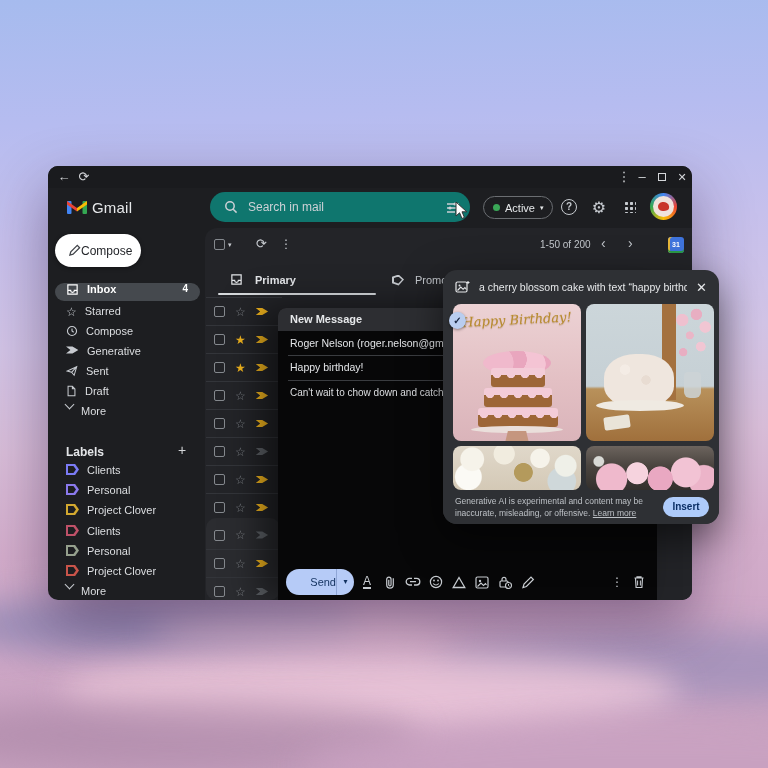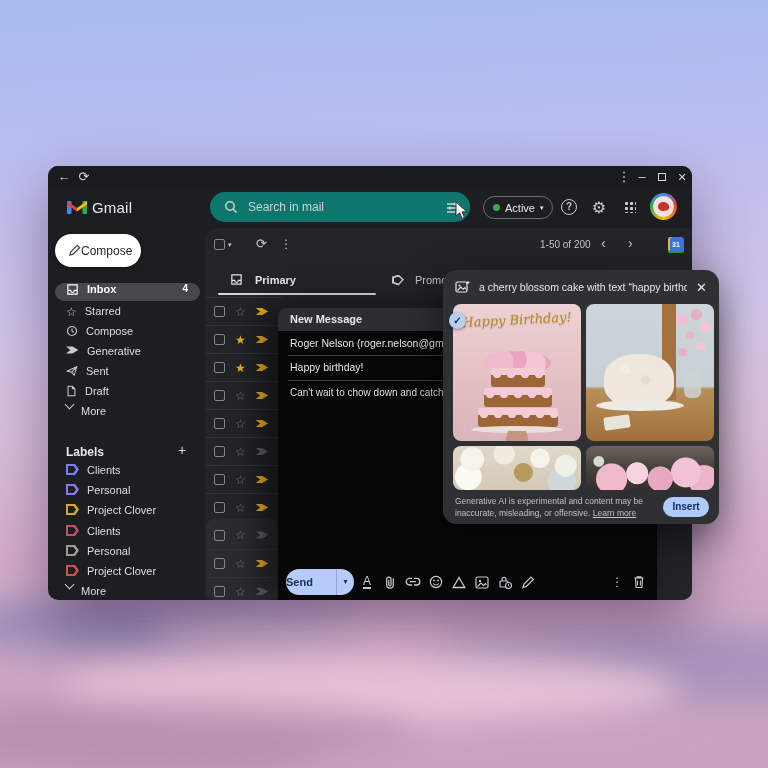--- a/index.html
+++ b/index.html
@@ -79,21 +79,21 @@
 
   
   .compose { position:absolute; left:230px; top:142px; width:379px; height:292px; background:#070708;
     border-radius:8px 8px 0 0; box-shadow:-18px 0 36px rgba(0,0,0,.5); }
   .c-head { position:absolute; left:0; top:0; width:100%; height:23px; background:#2d2e32;
     border-radius:8px 8px 0 0; color:#e6e8ea; font-size:11px; font-weight:bold; line-height:23px; padding-left:12px; }
   .c-line { position:absolute; left:10px; right:0; height:1px; background:#3a3c40; }
   .c-field { position:absolute; left:12px; right:2px; color:#e3e5e8; font-size:10.5px; white-space:nowrap; overflow:hidden; }
   .send { position:absolute; left:8px; top:261px; height:26px; display:flex; }
   .send-main { width:50px; background:#b6cbf7; border-radius:13px 0 0 13px; color:#12315f;
-    font-size:11px; font-weight:bold; text-align:left; line-height:26px; }
+    font-size:11px; font-weight:normal; text-align:right; line-height:26px; }
   .send-arrow { width:18px; background:#b6cbf7; border-radius:0 13px 13px 0; border-left:1px solid #8fa6d6;
     color:#12315f; font-size:8px; text-align:center; line-height:26px; }
   .t-ic { position:absolute; top:265px; width:18px; height:18px; display:flex; align-items:center; justify-content:center; }
 
   
   .popup { position:absolute; left:443px; top:270px; width:276px; height:254px; background:#2e3034;
     border-radius:14px; box-shadow:0 14px 40px rgba(0,0,0,.55); }
   .p-head { position:absolute; left:0; top:0; width:100%; height:34px; display:flex; align-items:center;
     padding:0 12px; gap:9px; }
   .p-prompt { color:#e6e8ea; font-size:10.5px; flex:1; white-space:nowrap; overflow:hidden; }

